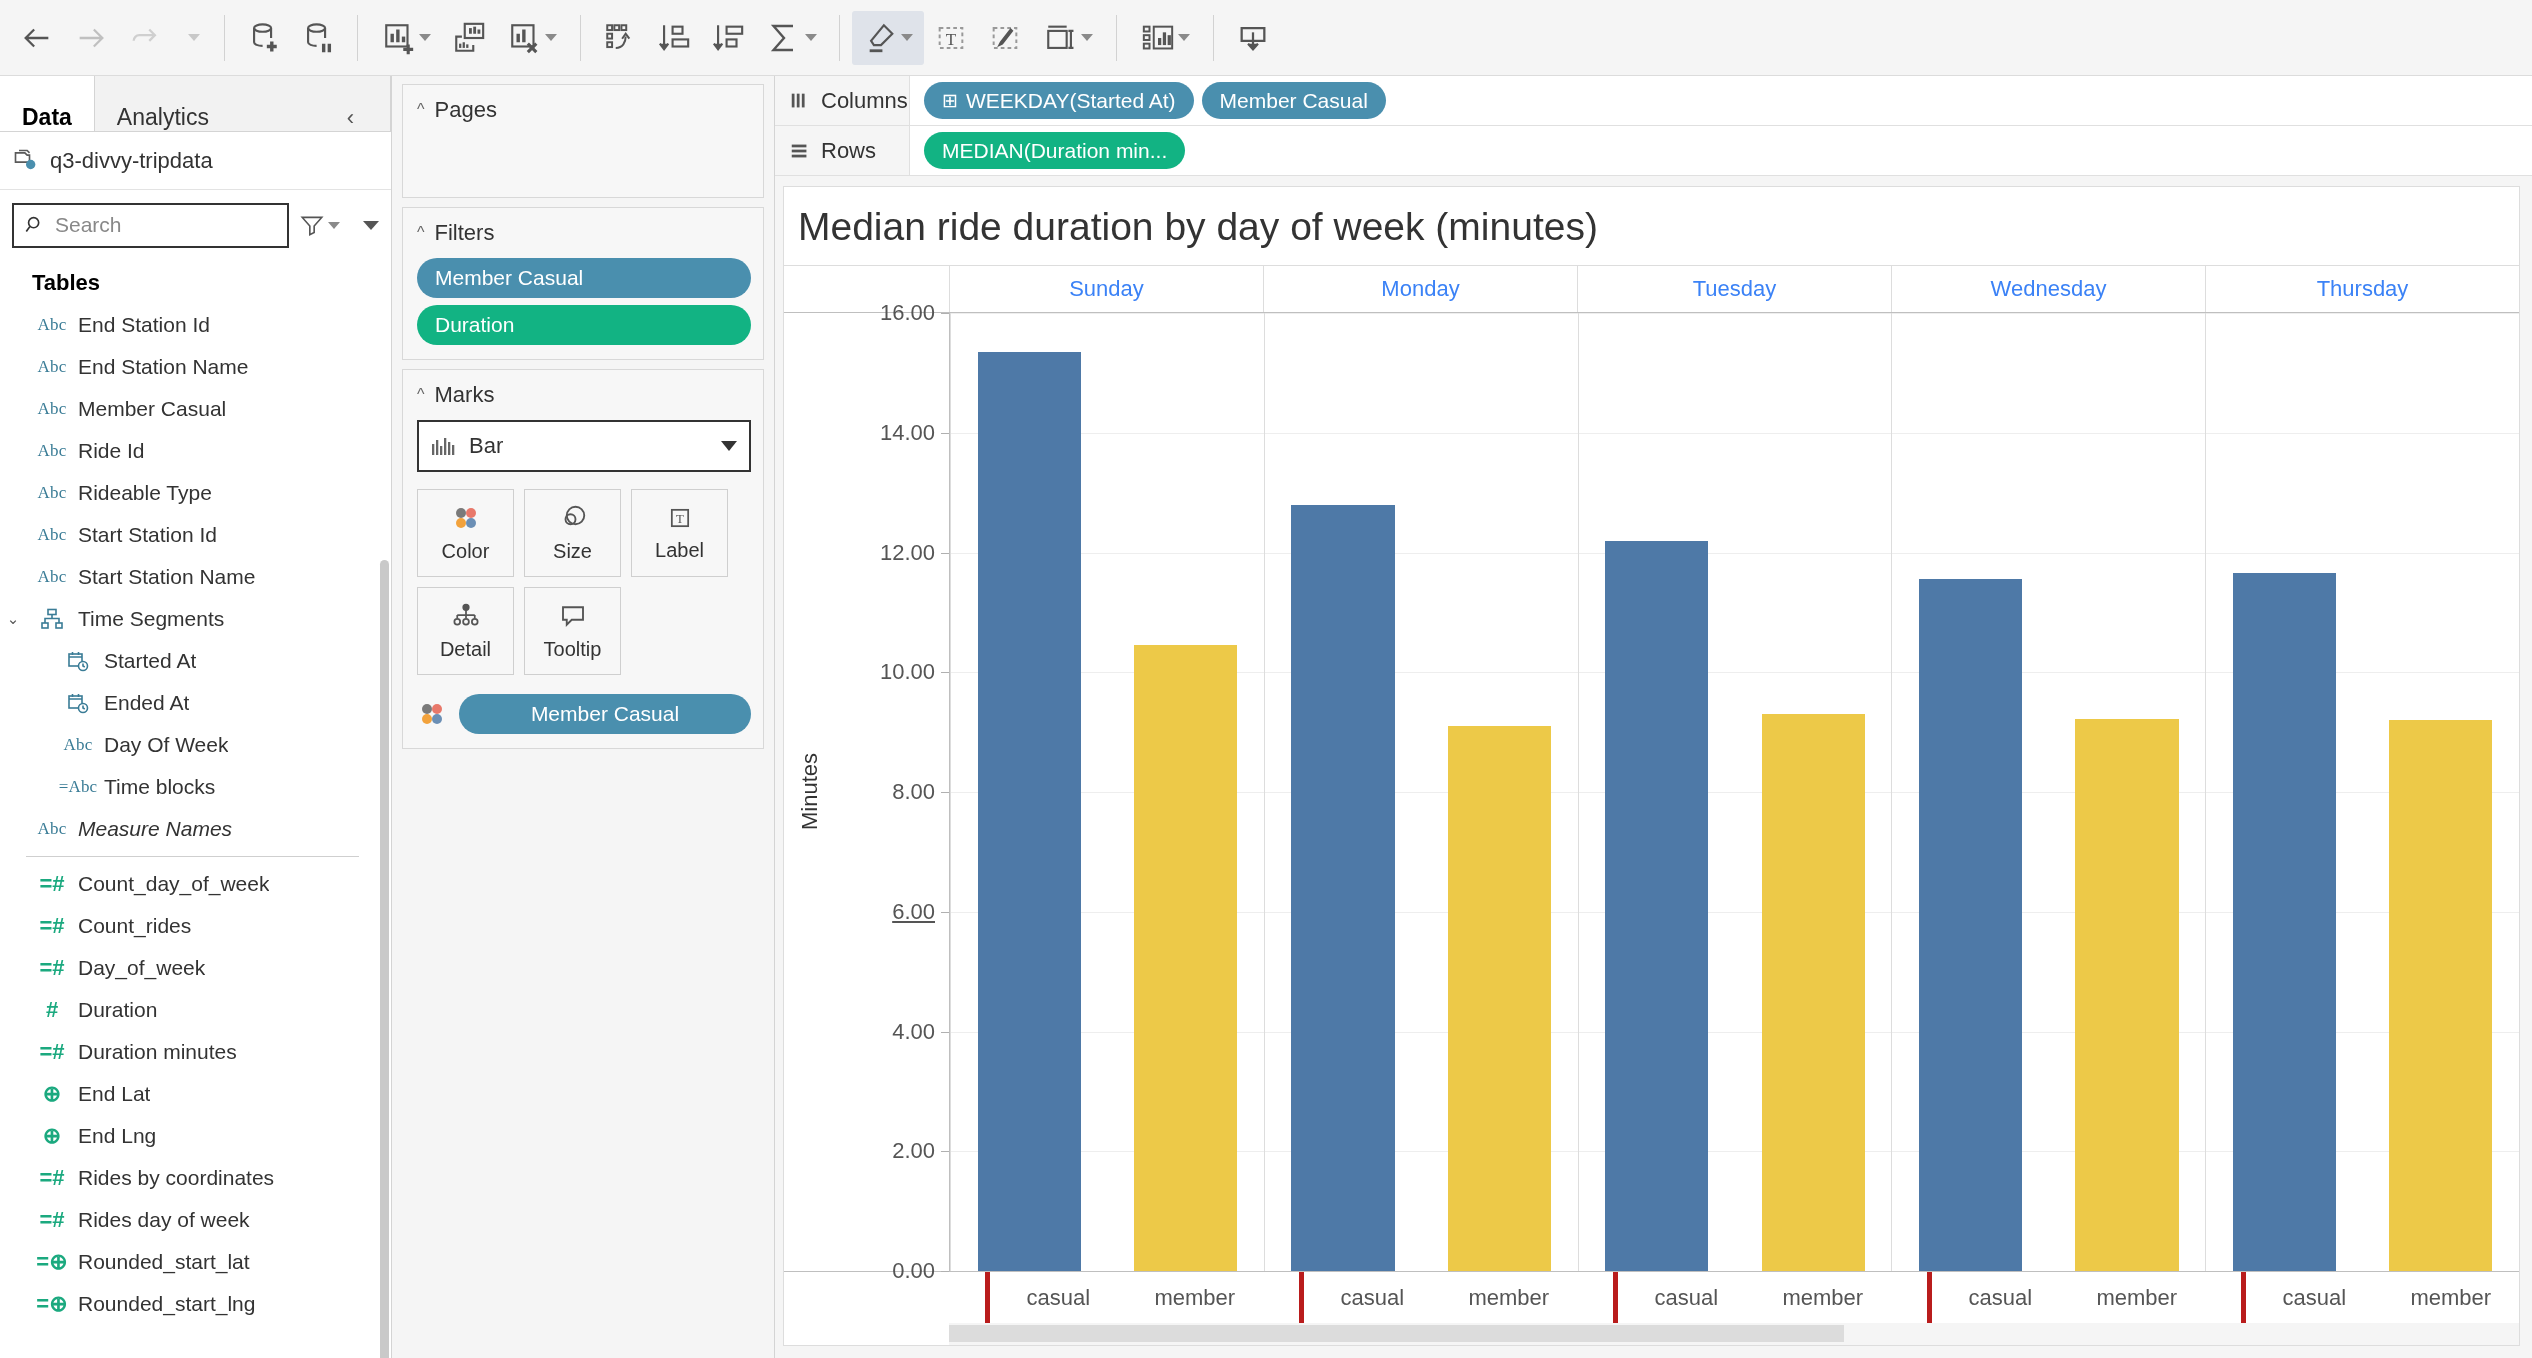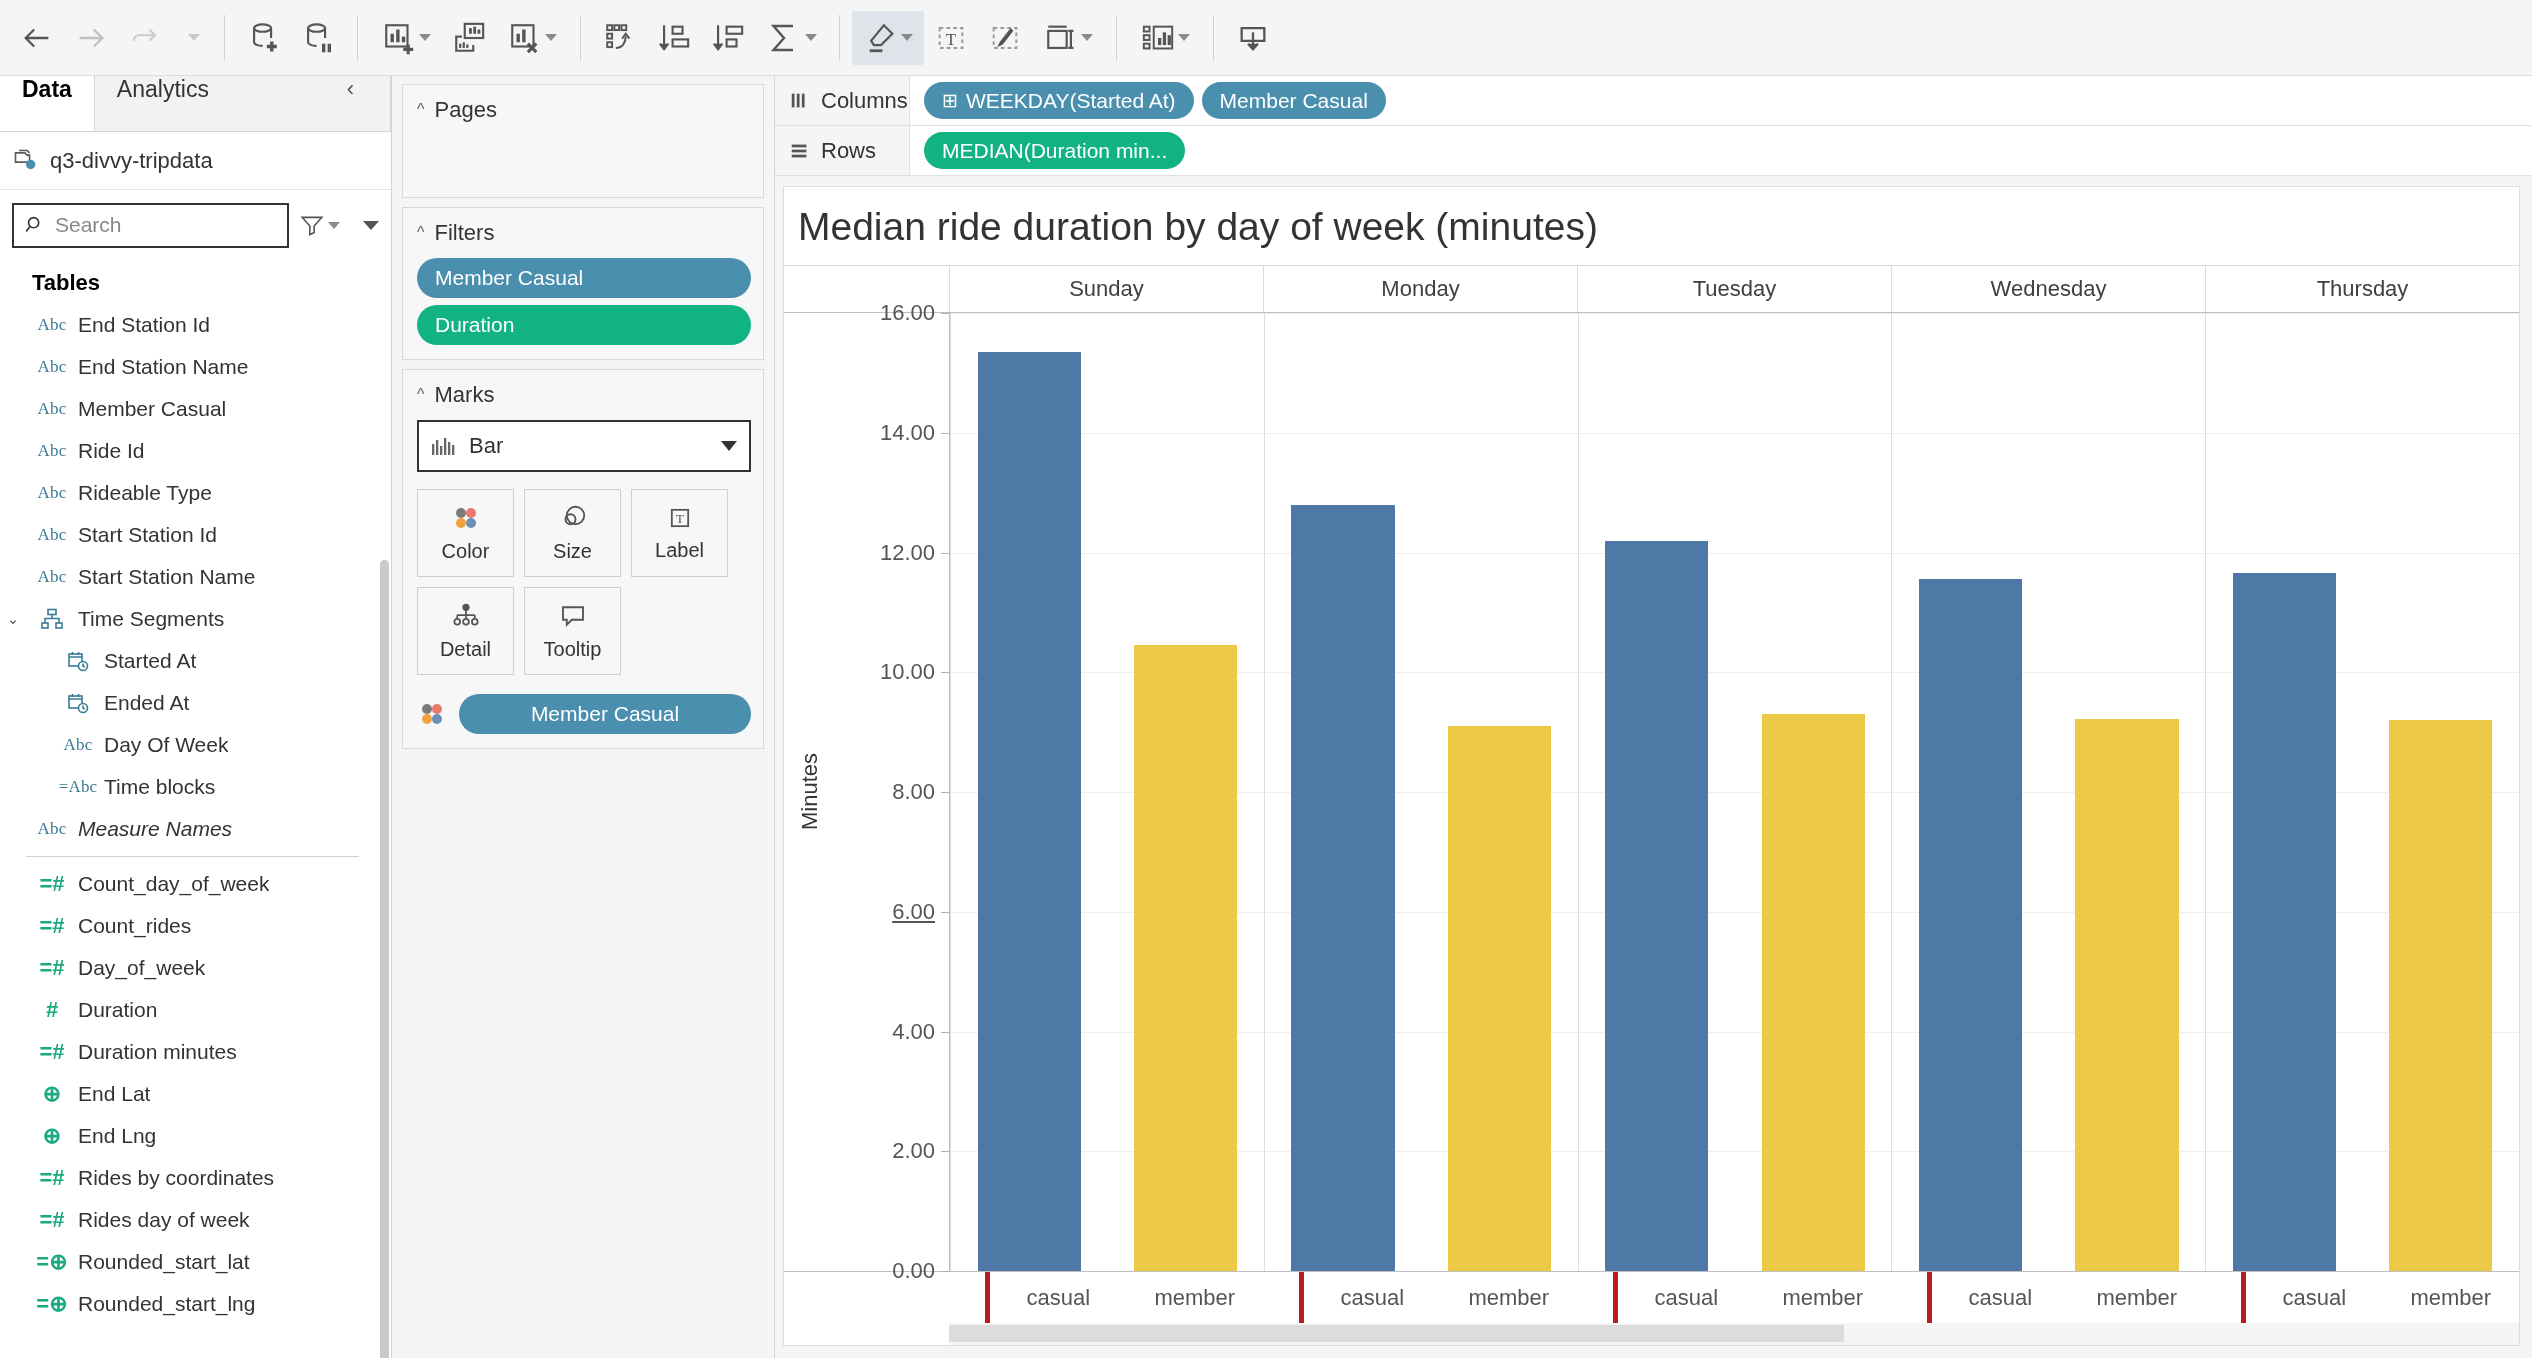--- a/index.html
+++ b/index.html
@@ -18,21 +18,21 @@
     border-top:7px solid #8a8a8a; margin-left:3px; }
   svg { display:block; }
 
   
   #main { display:flex; height:1282px; width:100%; }
 
   
   #leftpane { width:392px; min-width:392px; height:100%; background:#fff;
     border-right:1px solid #d4d4d4; display:flex; flex-direction:column; position:relative; }
   #tabbar { height:56px; display:flex; align-items:stretch; border-bottom:1px solid #d4d4d4; }
-  .ltab { display:flex; align-items:flex-start; padding:0 22px; font-size:23px; }
+  .ltab { display:flex; align-items:flex-end; padding:0 22px; font-size:23px; }
   .ltab.active { font-weight:bold; color:#000; background:#fff; }
   .ltab.inactive { color:#333; background:#f2f2f2; border-left:1px solid #d4d4d4;
     border-right:1px solid #d4d4d4; flex:1; justify-content:flex-start;}
   #collapse { margin-left:auto; padding:0 14px; display:flex; align-items:center;
      font-size:22px; color:#555; }
   #dsrow { height:58px; display:flex; align-items:center; gap:10px; padding:0 12px;
      border-bottom:1px solid #e3e3e3; font-size:22px; }
   #searchrow { height:70px; display:flex; align-items:center; padding:0 12px; gap:10px; }
   #searchbox { flex:1; height:45px; border:2px solid #333; display:flex; align-items:center;
      gap:9px; padding:0 10px; background:#fff; }
@@ -83,21 +83,21 @@
   .shelfdrop { flex:1; display:flex; align-items:center; gap:8px; padding-left:14px;
       background:#fff; }
   .shelf .pill { height:37px; font-size:21px; }
   #vizcanvas { flex:1; background:#fff; margin:10px 12px 12px 8px; border:1px solid #ddd;
       display:flex; flex-direction:column; min-height:0; position:relative; }
   #viztitle { font-size:39px; color:#333; padding:18px 0 16px 14px; }
   #colhdr { display:flex; border-top:1px solid #ddd; border-bottom:1px solid #bfbfbf;
       height:48px; }
   #colhdr .spacer { width:165px; min-width:165px; }
   #colhdr .dh { flex:1; display:flex; align-items:center; justify-content:center;
-      font-size:22px; color:#404040; border-left:1px solid #ddd; }
+      font-size:22px; color:#3b82f6; border-left:1px solid #ddd; }
   #plotarea { flex:1; display:flex; min-height:0; }
   #yaxis { width:165px; min-width:165px; display:flex; position:relative; }
   #ytitle { width:52px; display:flex; align-items:center; justify-content:center; }
   #ytitle span { writing-mode:vertical-rl; transform:rotate(180deg); font-size:22px; color:#333;}
   #yticks { flex:1; position:relative; }
   .ytk { position:absolute; right:14px; transform:translateY(-50%); font-size:22px; color:#555;
       white-space:nowrap; }
   .ytkmark { position:absolute; right:0; width:8px; height:1px; background:#b0b0b0; }
   #bars { flex:1; position:relative; border-left:1px solid #bfbfbf; display:flex; }
   .gridline { position:absolute; left:0; right:0; height:1px; background:#eeeeee; }

